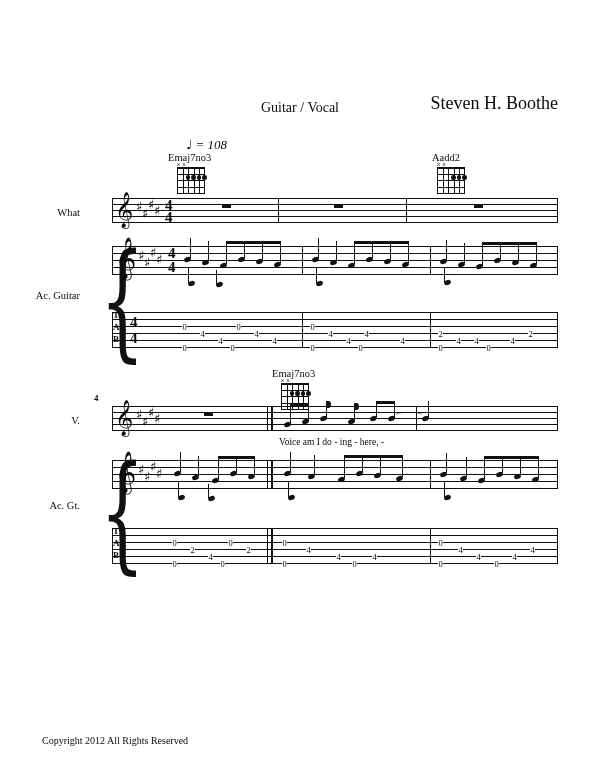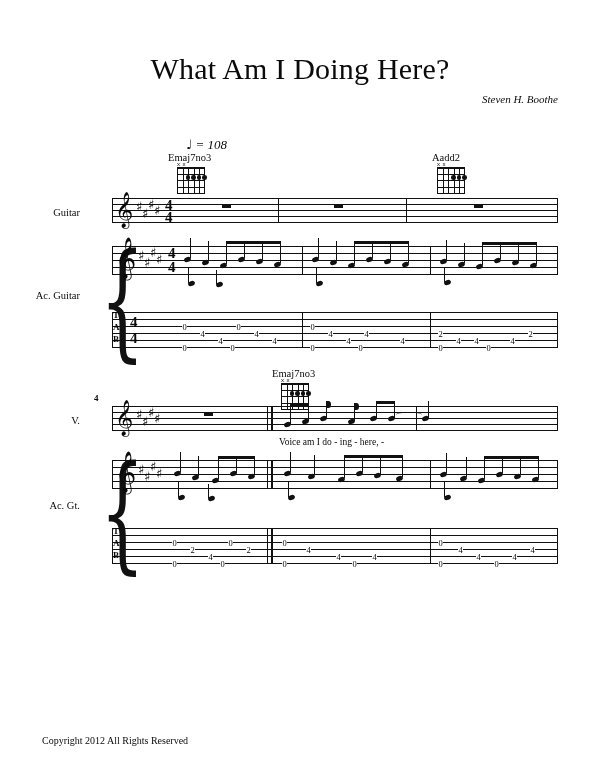--- a/index.html
+++ b/index.html
@@ -35,22 +35,21 @@
   .subtitle {
     position: absolute;
     left: 0; top: 100px;
     width: 600px;
     text-align: center;
     font-size: 14px;
   }
   .composer {
     position: absolute;
     right: 42px; top: 93px;
-    font-size: 11px;
-    font-style: italic;
+    font-size: 18px;
   }
   .copyright {
     position: absolute;
     left: 42px; top: 735px;
     font-size: 10px;
   }
 
   
   .staff { position: absolute; }
   .sline {
@@ -160,21 +159,21 @@
   .cb-v, .cb-h { position: absolute; background: #111; }
   .cb-nut { position: absolute; background: #111; height: 2px; }
   .cb-x { position: absolute; font-size: 6px; font-family: "Liberation Sans", sans-serif; line-height: 1; }
   .cb-dot { position: absolute; width: 4.6px; height: 4.6px; background: #111; border-radius: 50%; }
 </style>
 </head>
 <body>
 
 <div class="page">
 
-  <div class="title">What Am I Doing Here?</div>
+  <div class="subtitle">Guitar / Vocal</div>
   <div class="composer">Steven H. Boothe</div>
   <div class="copyright">Copyright 2012 All Rights Reserved</div>
 
   <div class="tempo" style="left:186px; top:137px;">
     <span style="font-family:'DejaVu Sans',sans-serif;font-style:normal;">♩</span>
     <span>= 108</span>
   </div>
 
   <div class="chordname" style="left:168px; top:152px;">Emaj7no3</div>
   <div class="chordbox" style="left:177px; top:167px; width:28px; height:26px;">
@@ -210,21 +209,21 @@
     <div class="cb-v" style="left:27.2px;top:0;width:0.8px; height:26px;"></div>
     <div class="cb-h" style="left:0; top:6.5px; width:28px; height:0.7px;"></div>
     <div class="cb-h" style="left:0; top:13px; width:28px; height:0.7px;"></div>
     <div class="cb-h" style="left:0; top:19.5px; width:28px; height:0.7px;"></div>
     <div class="cb-h" style="left:0; top:25.8px; width:28px; height:0.7px;"></div>
     <div class="cb-dot" style="left:14.3px; top:8px;"></div>
     <div class="cb-dot" style="left:19.8px; top:8px;"></div>
     <div class="cb-dot" style="left:25.0px; top:8px;"></div>
   </div>
 
-  <div class="label" style="left:30px; top:207px; width:50px;">Guitar</div>
+  <div class="label" style="left:30px; top:207px; width:50px;">What</div>
 
   <div class="staff" style="left:112px; top:198px; width:446px; height:25px;">
     <div class="sline" style="top:0px;"></div>
     <div class="sline" style="top:6px;"></div>
     <div class="sline" style="top:12px;"></div>
     <div class="sline" style="top:18px;"></div>
     <div class="sline" style="top:24px;"></div>
     <div class="barline" style="left:0px;  top:0; height:25px;"></div>
     <div class="barline" style="left:166px;top:0; height:25px;"></div>
     <div class="barline" style="left:294px;top:0; height:25px;"></div>

